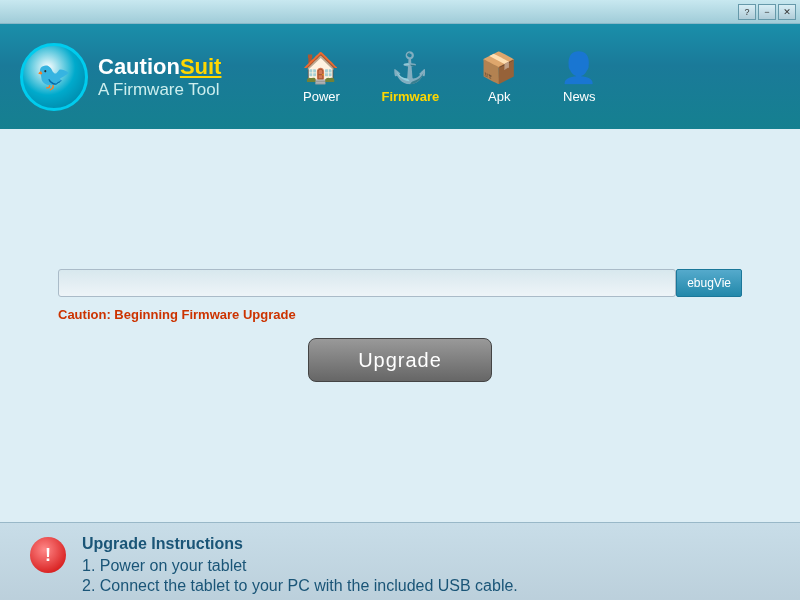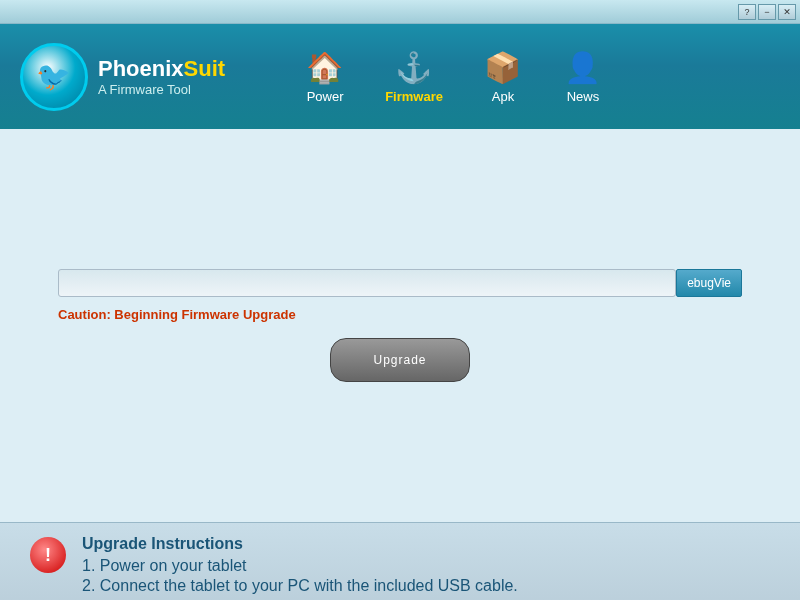--- a/index.html
+++ b/index.html
@@ -75,23 +75,24 @@
     .logo-text .brand {
       font-size: 22px;
       font-weight: bold;
       color: white;
     }
     .logo-text .brand .phoenix {
       color: white;
     }
     .logo-text .brand .suit {
       color: #ffd700;
+      text-decoration: underline;
     }
     .logo-text .subtitle {
-      font-size: 13px;
+      font-size: 17px;
       color: #cceeee;
     }
 
     
     .nav-items {
       display: flex;
       align-items: center;
       gap: 0;
       flex: 1;
       justify-content: flex-start;
@@ -190,26 +191,26 @@
       font-size: 12px;
       color: #333;
     }
     .radio-option input[type=radio] {
       accent-color: #1a8faa;
     }
 
     
     .upgrade-btn {
       height: 44px;
-      width: 140px;
+      width: 184px;
       background: linear-gradient(to bottom, #999999, #666666);
       border: 1px solid #444;
-      border-radius: 16px;
-      color: white;
-      font-size: 12px;
+      border-radius: 8px;
+      color: white;
+      font-size: 20px;
       cursor: pointer;
       letter-spacing: 1px;
     }
 
     
     .bottom-panel {
       width: 100%;
       height: 100px;
       background: linear-gradient(to bottom, #c8dde8, #b8ccd8);
       border-top: 1px solid #99b8c8;
@@ -254,21 +255,21 @@
   <div class="title-bar-btn">✕</div>
 </div>
 
 <div class="header">
   <div class="logo-area">
     <div class="logo-circle">
       <span class="logo-bird">🐦</span>
     </div>
     <div class="logo-text">
       <div class="brand">
-        <span class="phoenix">Phoenix</span><span class="suit">Suit</span>
+        <span class="phoenix">Caution</span><span class="suit">Suit</span>
       </div>
       <div class="subtitle">A Firmware Tool</div>
     </div>
   </div>
 
   <div class="nav-items">
     <div class="nav-item">
       <span class="nav-icon">🏠</span>
       <span class="nav-label">Power</span>
     </div>

